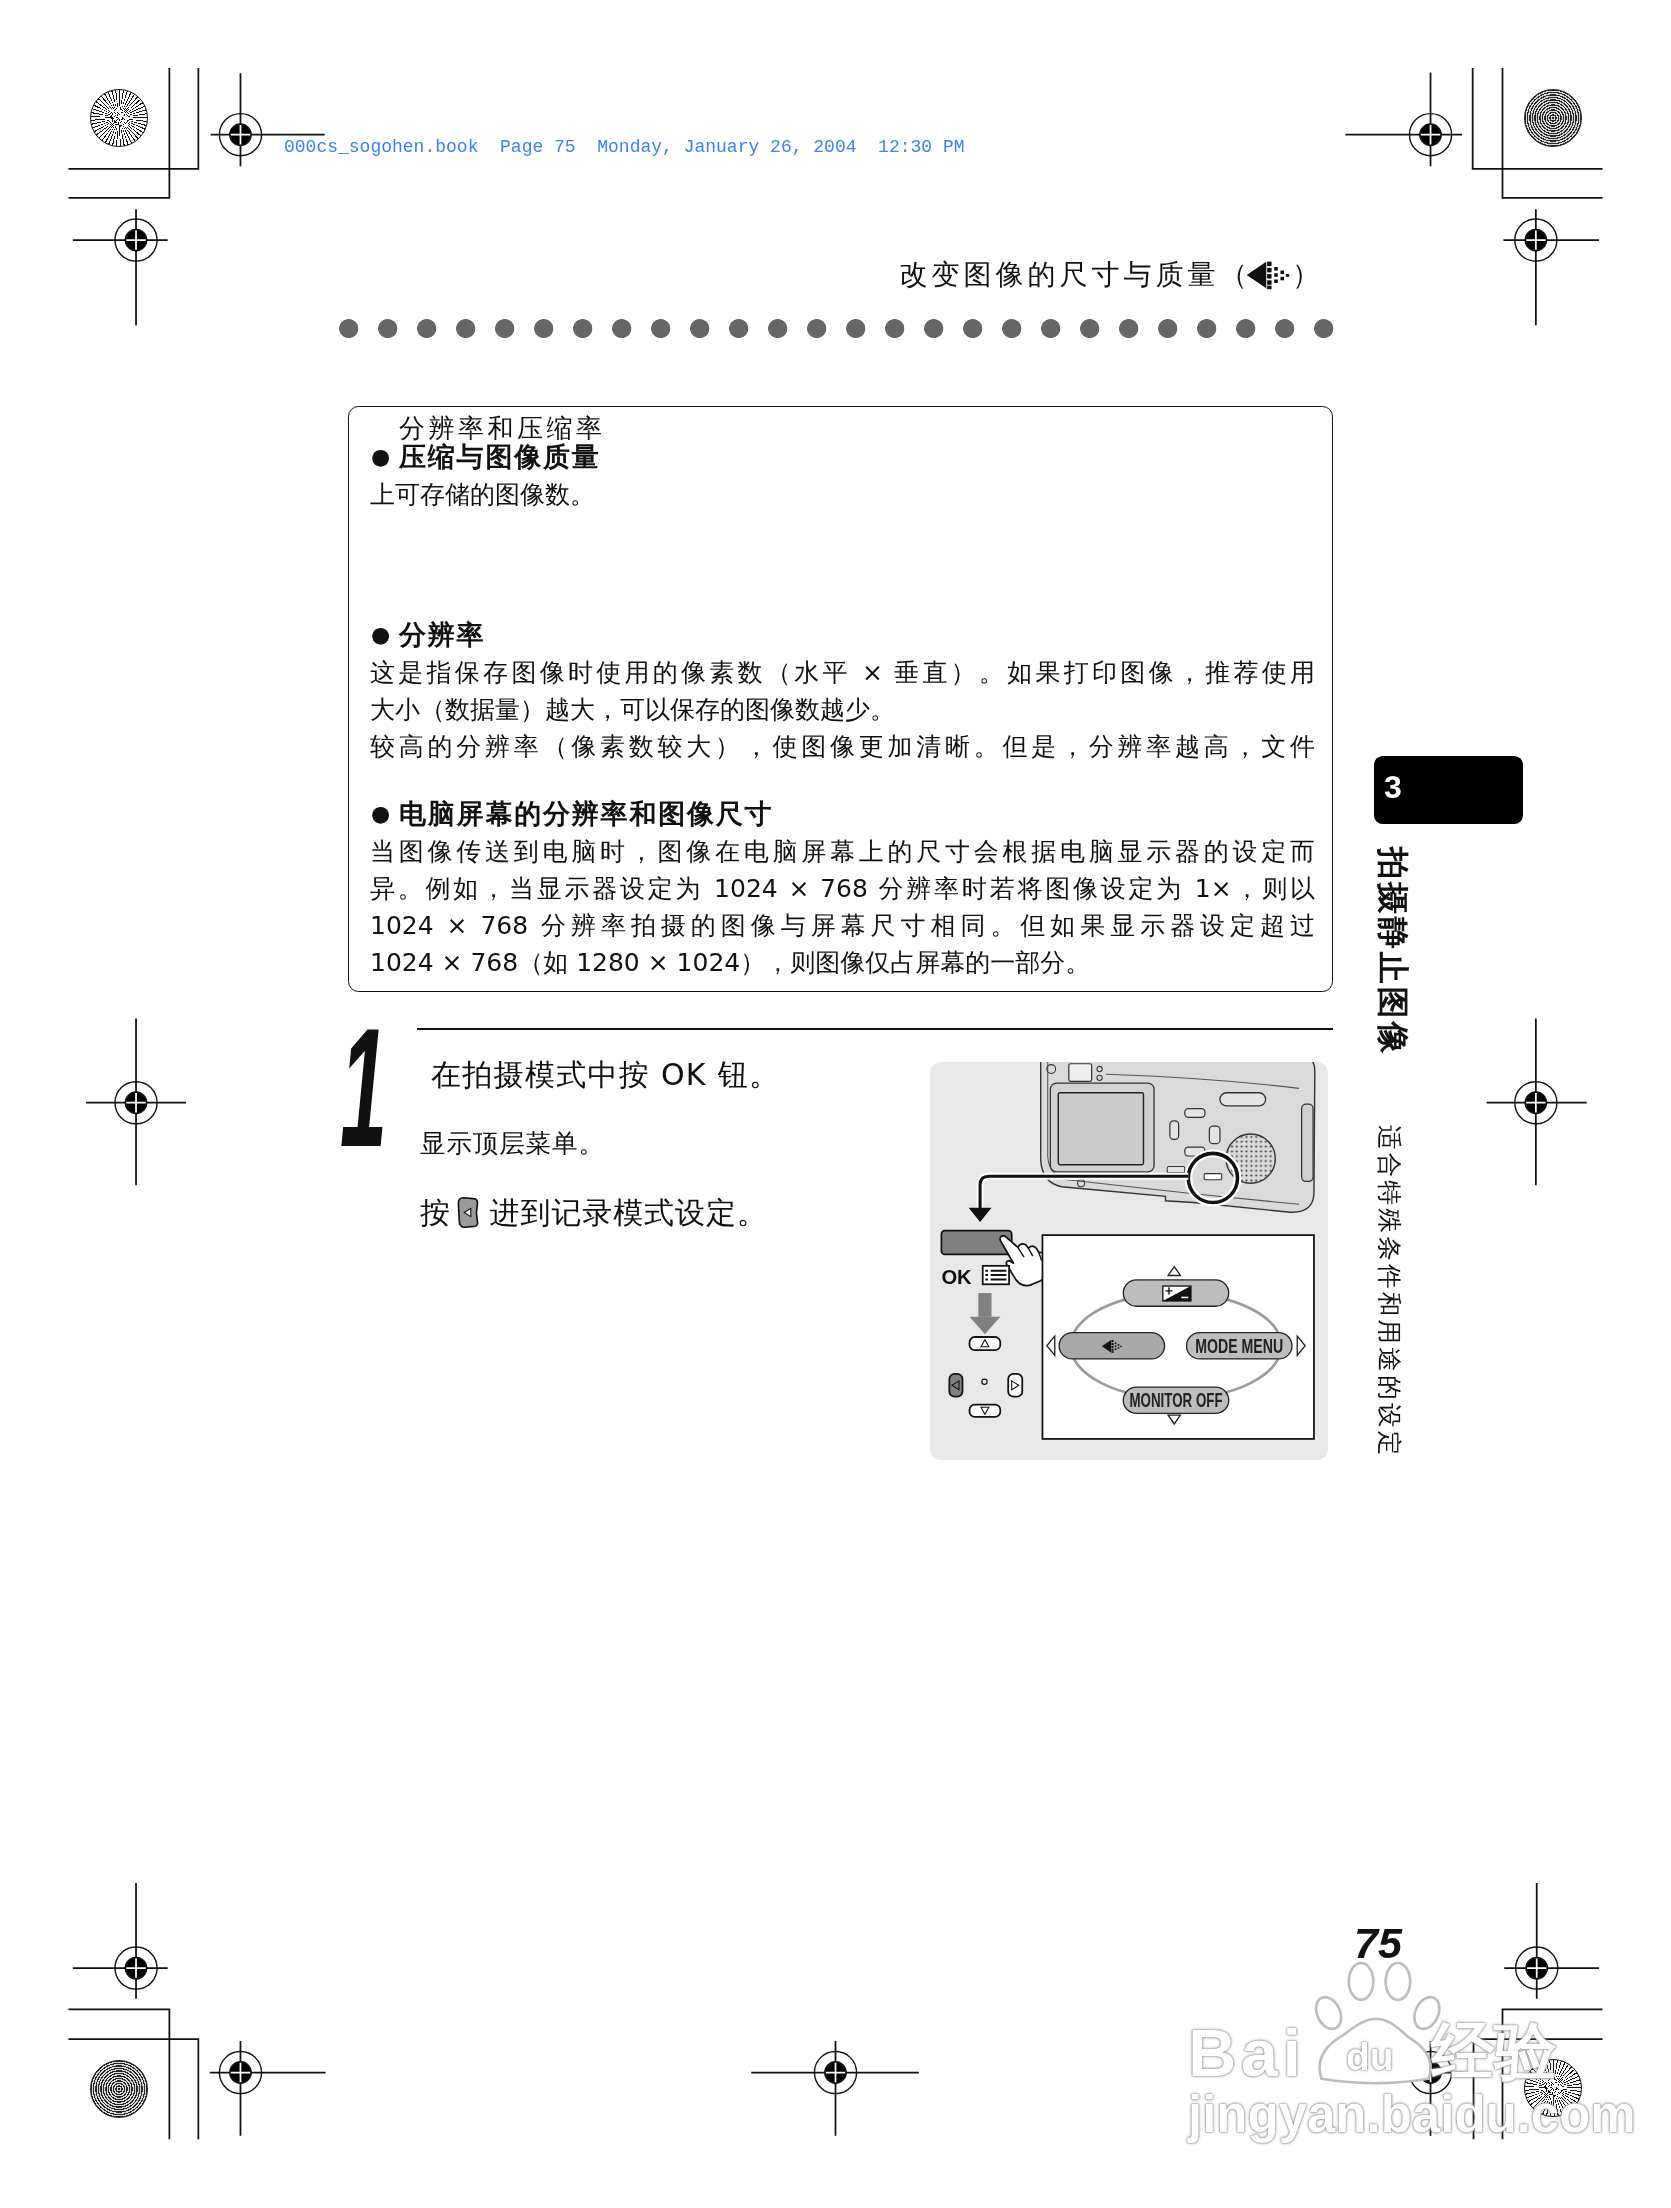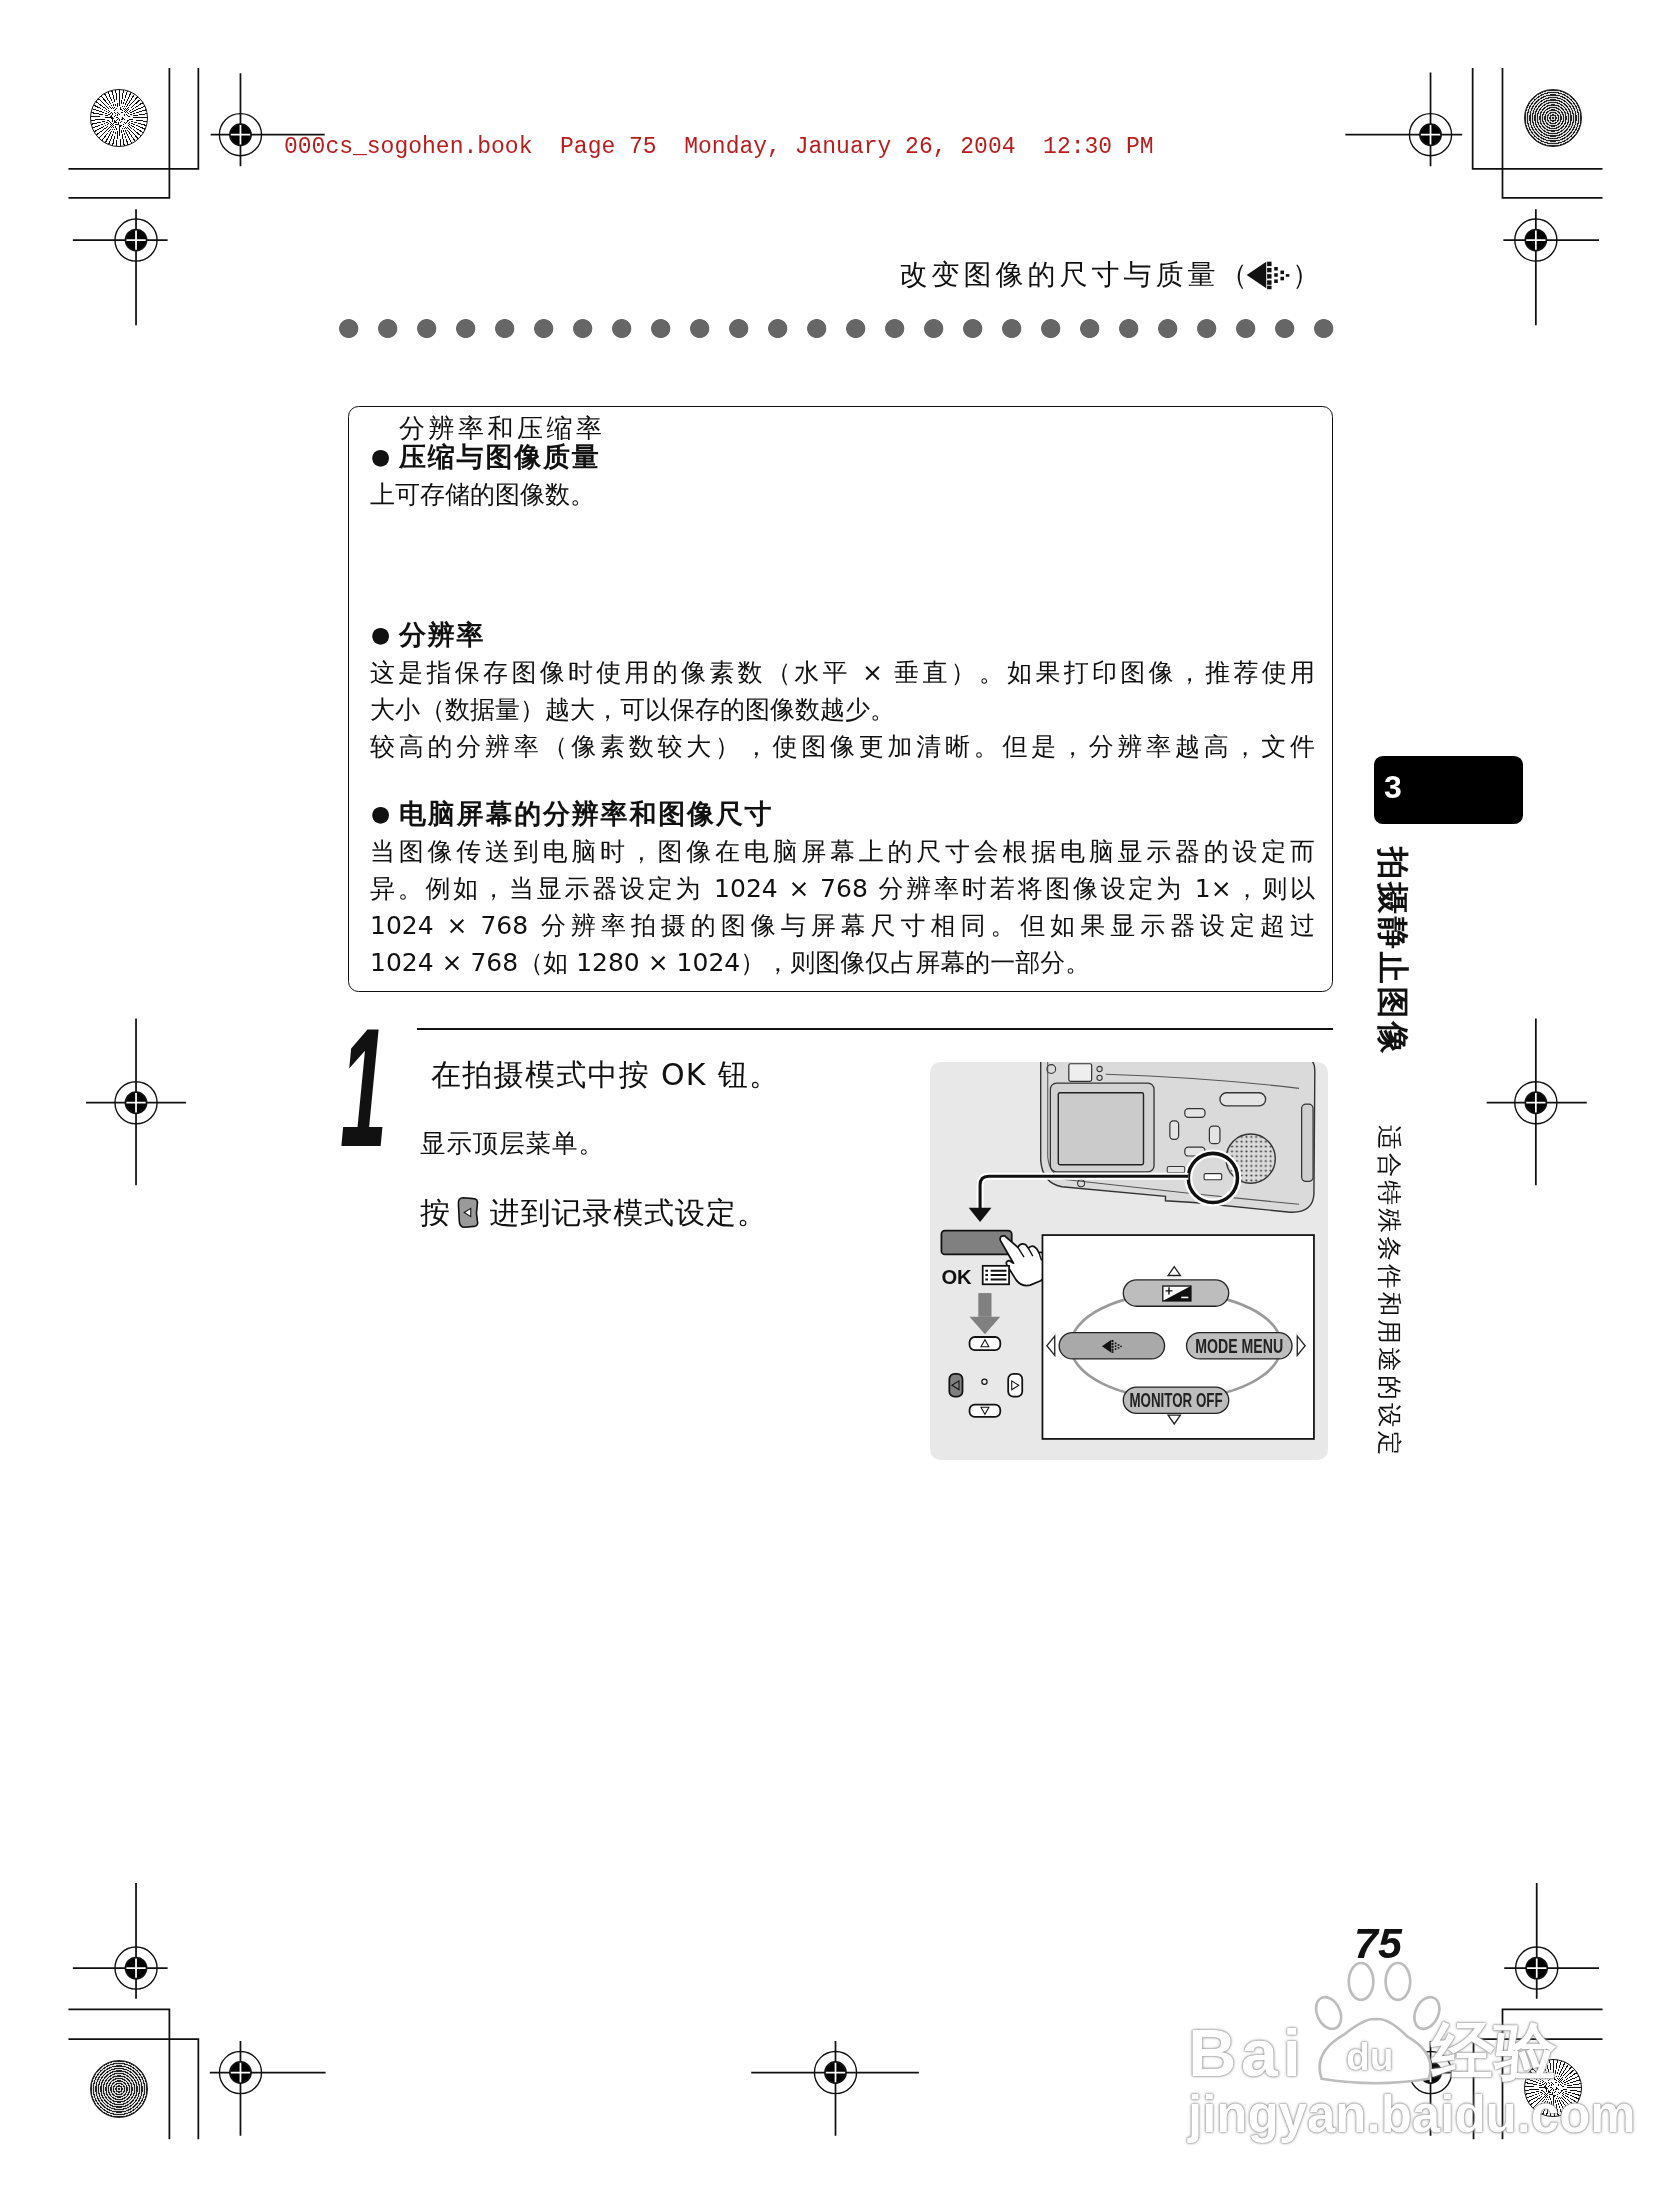--- a/index.html
+++ b/index.html
@@ -2,21 +2,21 @@
 <html style="--c-text: #111111; --c-separator-dot: #666666; --c-illustration-bg: #e8e8e8; --c-chapter-tab-bg: #000000; --c-chapter-tab-text: #ffffff;font-size:14px"><head>
 <meta charset="utf-8">
 <style>
   html,body{margin:0;padding:0;background:#fff;}
   #page{position:relative;width:1671px;height:2209px;overflow:hidden;background:#fff;
         font-family:"DejaVu Sans","Liberation Sans",sans-serif;color:var(--c-text,#111);}
   .abs{position:absolute;}
 
   
   .print-info{left:284px;top:133px;font-family:"Liberation Mono","DejaVu Sans Mono",monospace;
-              font-size:23px;line-height:28px;white-space:pre;color:#b91c1c;}
+              font-size:18px;line-height:28px;white-space:pre;color:#3b82f6;}
 
   
   .star{width:58px;height:58px;border-radius:50%;box-sizing:border-box;border:1.4px solid #111;
         background:repeating-conic-gradient(#111 0deg 2.4deg,#fff 2.4deg 8deg);}
   .rings{width:58px;height:58px;border-radius:50%;box-sizing:border-box;border:1.1px solid #222;
          background:repeating-radial-gradient(circle,#262626 0 1.2px,#d9d9d9 1.2px 2.5px);}
 
   
   .title{right:347px;top:255px;height:39px;display:flex;align-items:center;font-size:28px;
          letter-spacing:4px;white-space:nowrap;margin-left:25px;}

